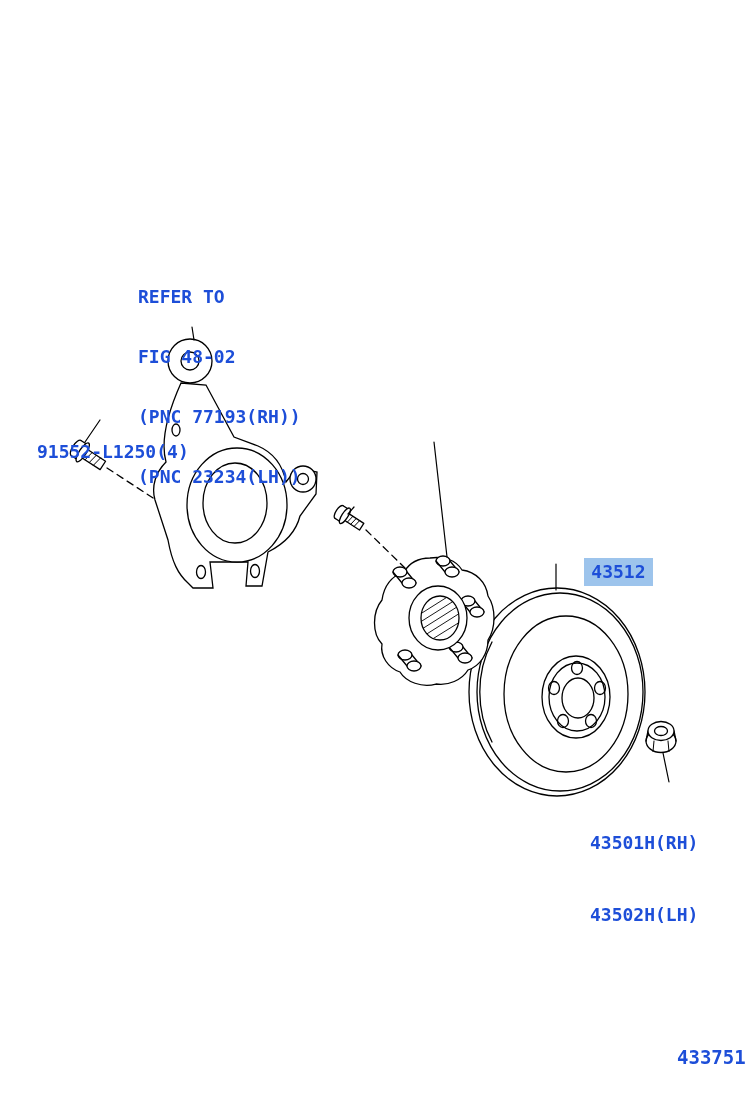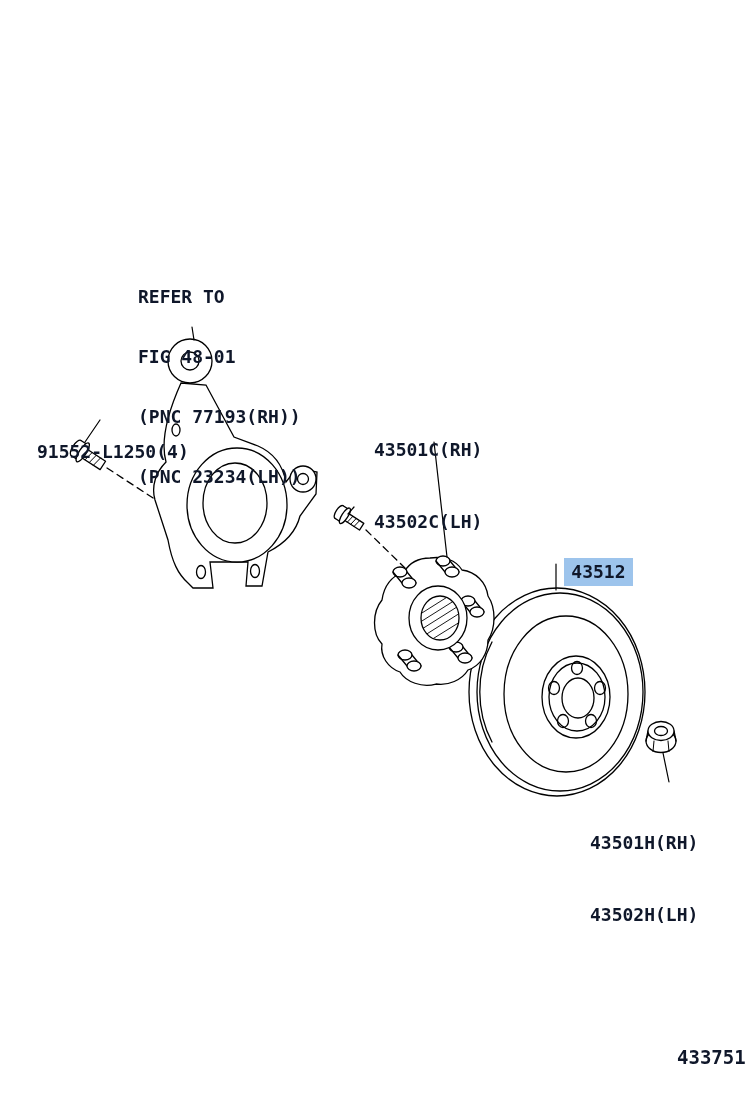--- a/index.html
+++ b/index.html
@@ -5,34 +5,35 @@
   * { box-sizing: border-box; }
   html, body { margin: 0; padding: 0; background: #ffffff; }
   .stage {
     position: relative;
     width: 756px;
     height: 1108px;
     background: #ffffff;
     overflow: hidden;
     font-family: "DejaVu Sans Mono", "Liberation Mono", monospace;
     font-weight: bold;
-    color: #0f172a;
+    color: #1d4ed8;
   }
   .stage svg { position: absolute; left: 0; top: 0; }
   .lbl {
     position: absolute;
     font-size: 18px;
     line-height: 24px;
     white-space: pre;
     letter-spacing: 0;
   }
   .lbl.tight { line-height: 20px; }
   .hl {
     display: inline-block;
     padding: 2px 7px;
+    margin-left: 20px;
   }
   .fig-num {
     position: absolute;
     left: 677px;
     top: 1048px;
     font-size: 19px;
     line-height: 18px;
   }
   .pos-refer { left: 138px; top: 247px; }
   .pos-bolt  { left: 37px;  top: 397px; margin-top: 43px; }
@@ -163,31 +164,27 @@
         <path d="M354,507 L348,514"></path>
         <path d="M556,564 L556,590"></path>
         <path d="M663,753 L669,782"></path>
       </g>
 
     </g>
   </svg>
 
   <div class="lbl tight pos-refer">
     <div>REFER TO</div>
-    <div>FIG 48-01</div>
+    <div>FIG 48-02</div>
     <div>(PNC 77193(RH))</div>
     <div>(PNC 23234(LH))</div>
   </div>
 
   <div class="lbl pos-bolt">91552-L1250(4)</div>
 
-  <div class="lbl pos-hub">
-    <div>43501C(RH)</div>
-    <div>43502C(LH)</div>
-  </div>
 
 
   <div class="lbl pos-disc">
     <span class="hl" style="background: rgb(157, 196, 236);">43512</span>
   </div>
 
   <div class="lbl pos-nut">
     <div>43501H(RH)</div>
     <div>43502H(LH)</div>
   </div>

